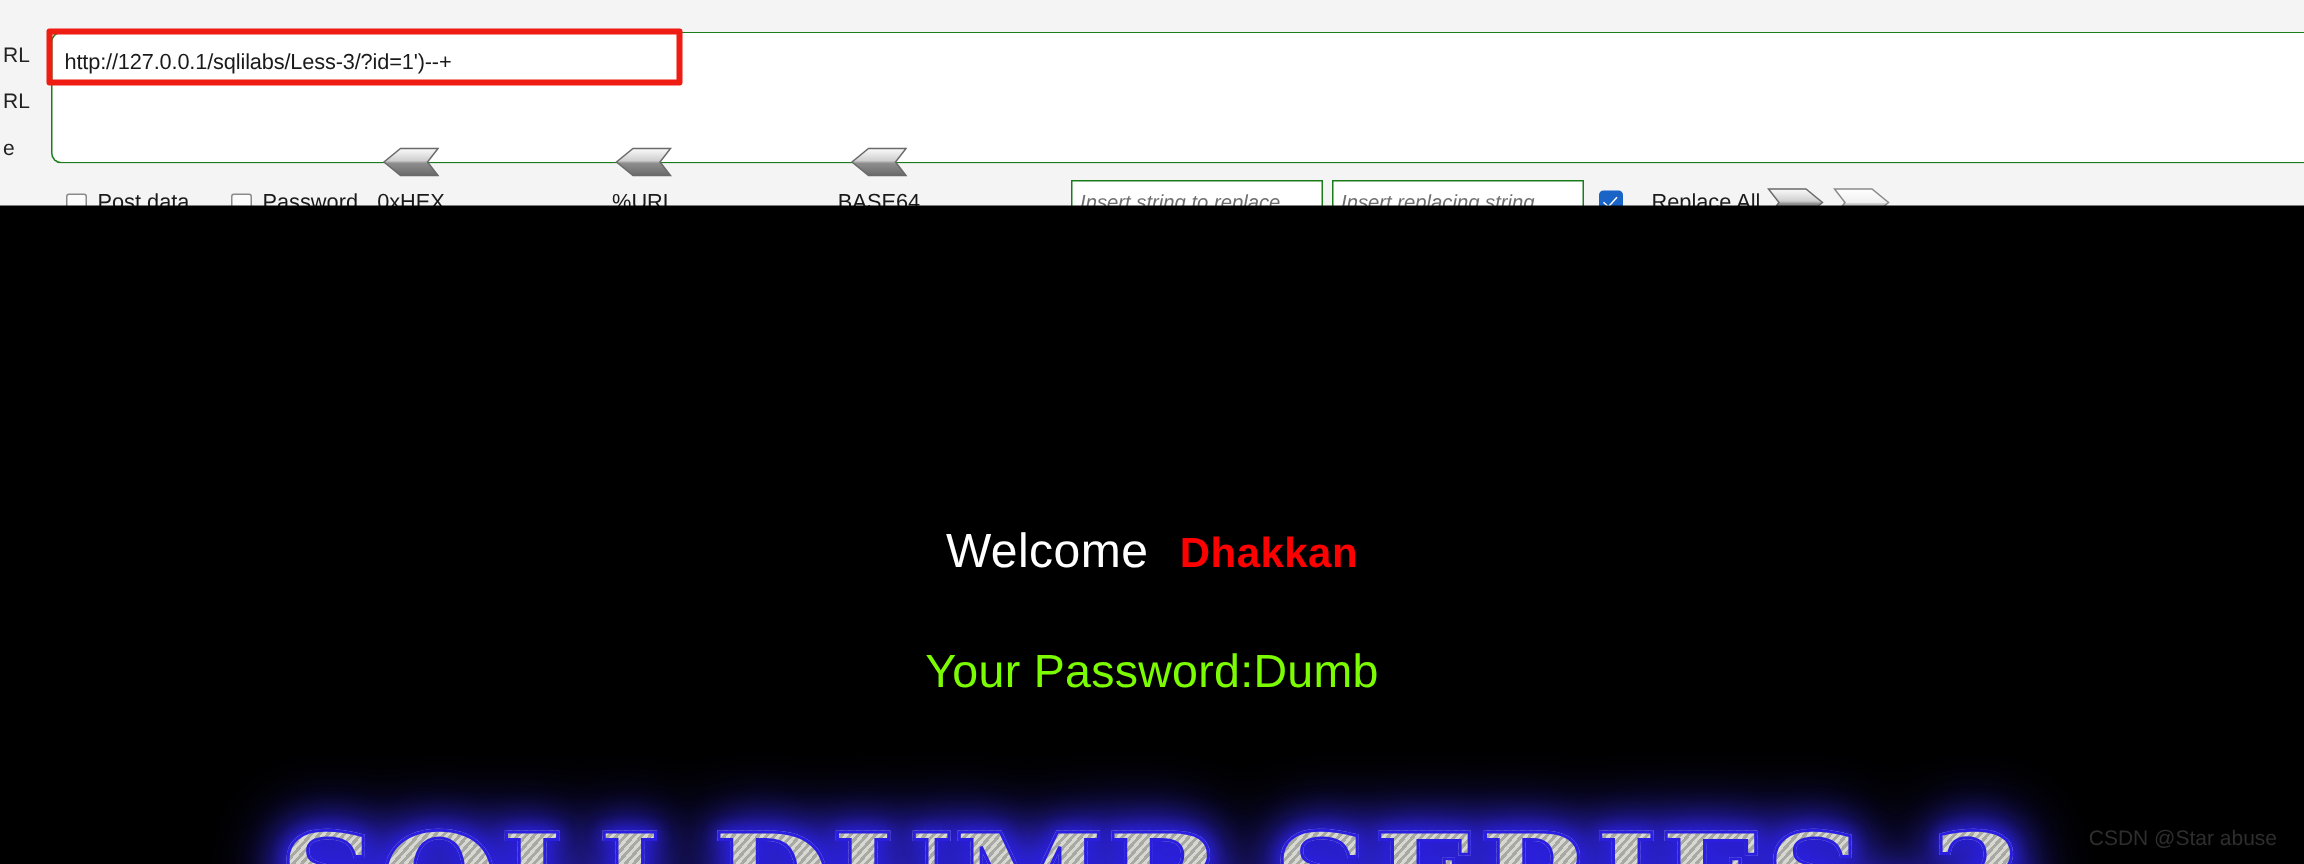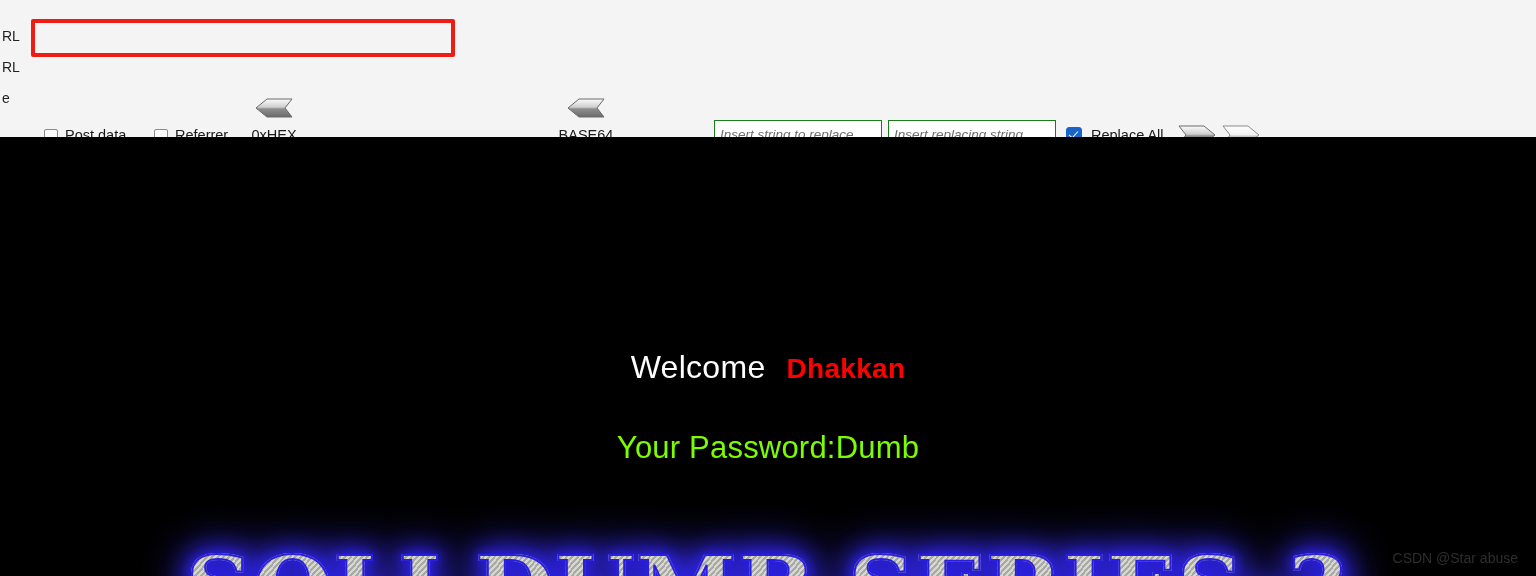--- a/index.html
+++ b/index.html
@@ -162,36 +162,39 @@
 <body>
 
 <div id="tool-panel">
 
   <div id="label-column">
     <span class="side-label l0">RL</span>
     <span class="side-label l1">RL</span>
     <span class="side-label l2">e</span>
   </div>
 
+  <div id="url-textarea">
+    <span id="url-text">http://127.0.0.1/sqlilabs/Less-3/?id=1')--+</span>
+  </div>
 
   <div id="url-highlight-box"></div>
 
   <div id="toolbar">
 
     <div class="tb-item" style="left:44px;">
       <div class="cb-wrap">
         <span class="cb-box"></span>
         <span class="cb-label">Post data</span>
       </div>
     </div>
 
     <div class="tb-item" style="left:154px;">
       <div class="cb-wrap">
         <span class="cb-box"></span>
-        <span class="cb-label">Referrer</span>
+        <span class="cb-label">Password</span>
       </div>
     </div>
 
     <div class="tb-item" style="left:248px;">
       <div class="enc-group">
         <svg class="arrow-btn" width="38" height="20" viewBox="0 0 38 20">
           <defs>
               <linearGradient id="gl1" x1="0" y1="0" x2="0" y2="1">
             <stop offset="0" stop-color="#fbfbfb"></stop>
                 <stop offset="0.45" stop-color="#cfcfcf"></stop>
@@ -209,20 +212,31 @@
                 <stop offset="0.45" stop-color="#cfcfcf"></stop>
             <stop offset="0.55" stop-color="#8e8e8e"></stop>
                 <stop offset="1" stop-color="#6a6a6a"></stop>
           </linearGradient>
             </defs>
           <path d="M1,1 L26,1 L37,10 L26,19 L1,19 L8,10 Z" fill="url(#gr1)" stroke="#6a6a6a" stroke-width="1"></path>
         </svg>
       </div>
     </div>
 
+    <div class="tb-item" style="left:403px;">
+      <div class="enc-group">
+        <svg class="arrow-btn" width="38" height="20" viewBox="0 0 38 20">
+          <path d="M12,1 L37,1 L30,10 L37,19 L12,19 L1,10 Z" fill="url(#gl1)" stroke="#6a6a6a" stroke-width="1"></path>
+        </svg>
+        <span class="enc-label">%URL</span>
+        <svg class="arrow-btn" width="38" height="20" viewBox="0 0 38 20">
+          <path d="M1,1 L26,1 L37,10 L26,19 L1,19 L8,10 Z" fill="url(#gr1)" stroke="#6a6a6a" stroke-width="1"></path>
+        </svg>
+      </div>
+    </div>
 
     <div class="tb-item" style="left:553px;">
       <div class="enc-group">
         <svg class="arrow-btn" width="38" height="20" viewBox="0 0 38 20">
           <path d="M12,1 L37,1 L30,10 L37,19 L12,19 L1,10 Z" fill="url(#gl1)" stroke="#6a6a6a" stroke-width="1"></path>
         </svg>
         <span class="enc-label" style="min-width:66px;">BASE64</span>
         <svg class="arrow-btn" width="38" height="20" viewBox="0 0 38 20">
           <path d="M1,1 L26,1 L37,10 L26,19 L1,19 L8,10 Z" fill="url(#gr1)" stroke="#6a6a6a" stroke-width="1"></path>
         </svg>
@@ -231,21 +245,21 @@
 
     <div class="tb-item" style="left:714px;">
       <input class="replace-input" style="width: 168px;" type="text" placeholder="Insert string to replace">
     </div>
 
     <div class="tb-item" style="left:888px;">
       <input class="replace-input" style="width: 168px;" type="text" placeholder="Insert replacing string">
     </div>
 
     <div class="tb-item" style="left:1066px;">
-      <div class="cb-wrap" style="gap:9px;">
+      <div class="cb-wrap" style="gap:19px;">
         <span class="cb-box checked" style="width:16px;height:16px;"></span>
         <span class="cb-label">Replace All</span>
       </div>
     </div>
 
     <div class="tb-item" style="left:1178px;">
       <svg class="arrow-btn" width="38" height="20" viewBox="0 0 38 20">
         <path d="M1,1 L26,1 L37,10 L26,19 L1,19 L8,10 Z" fill="url(#gr1)" stroke="#6a6a6a" stroke-width="1"></path>
       </svg>
     </div>

